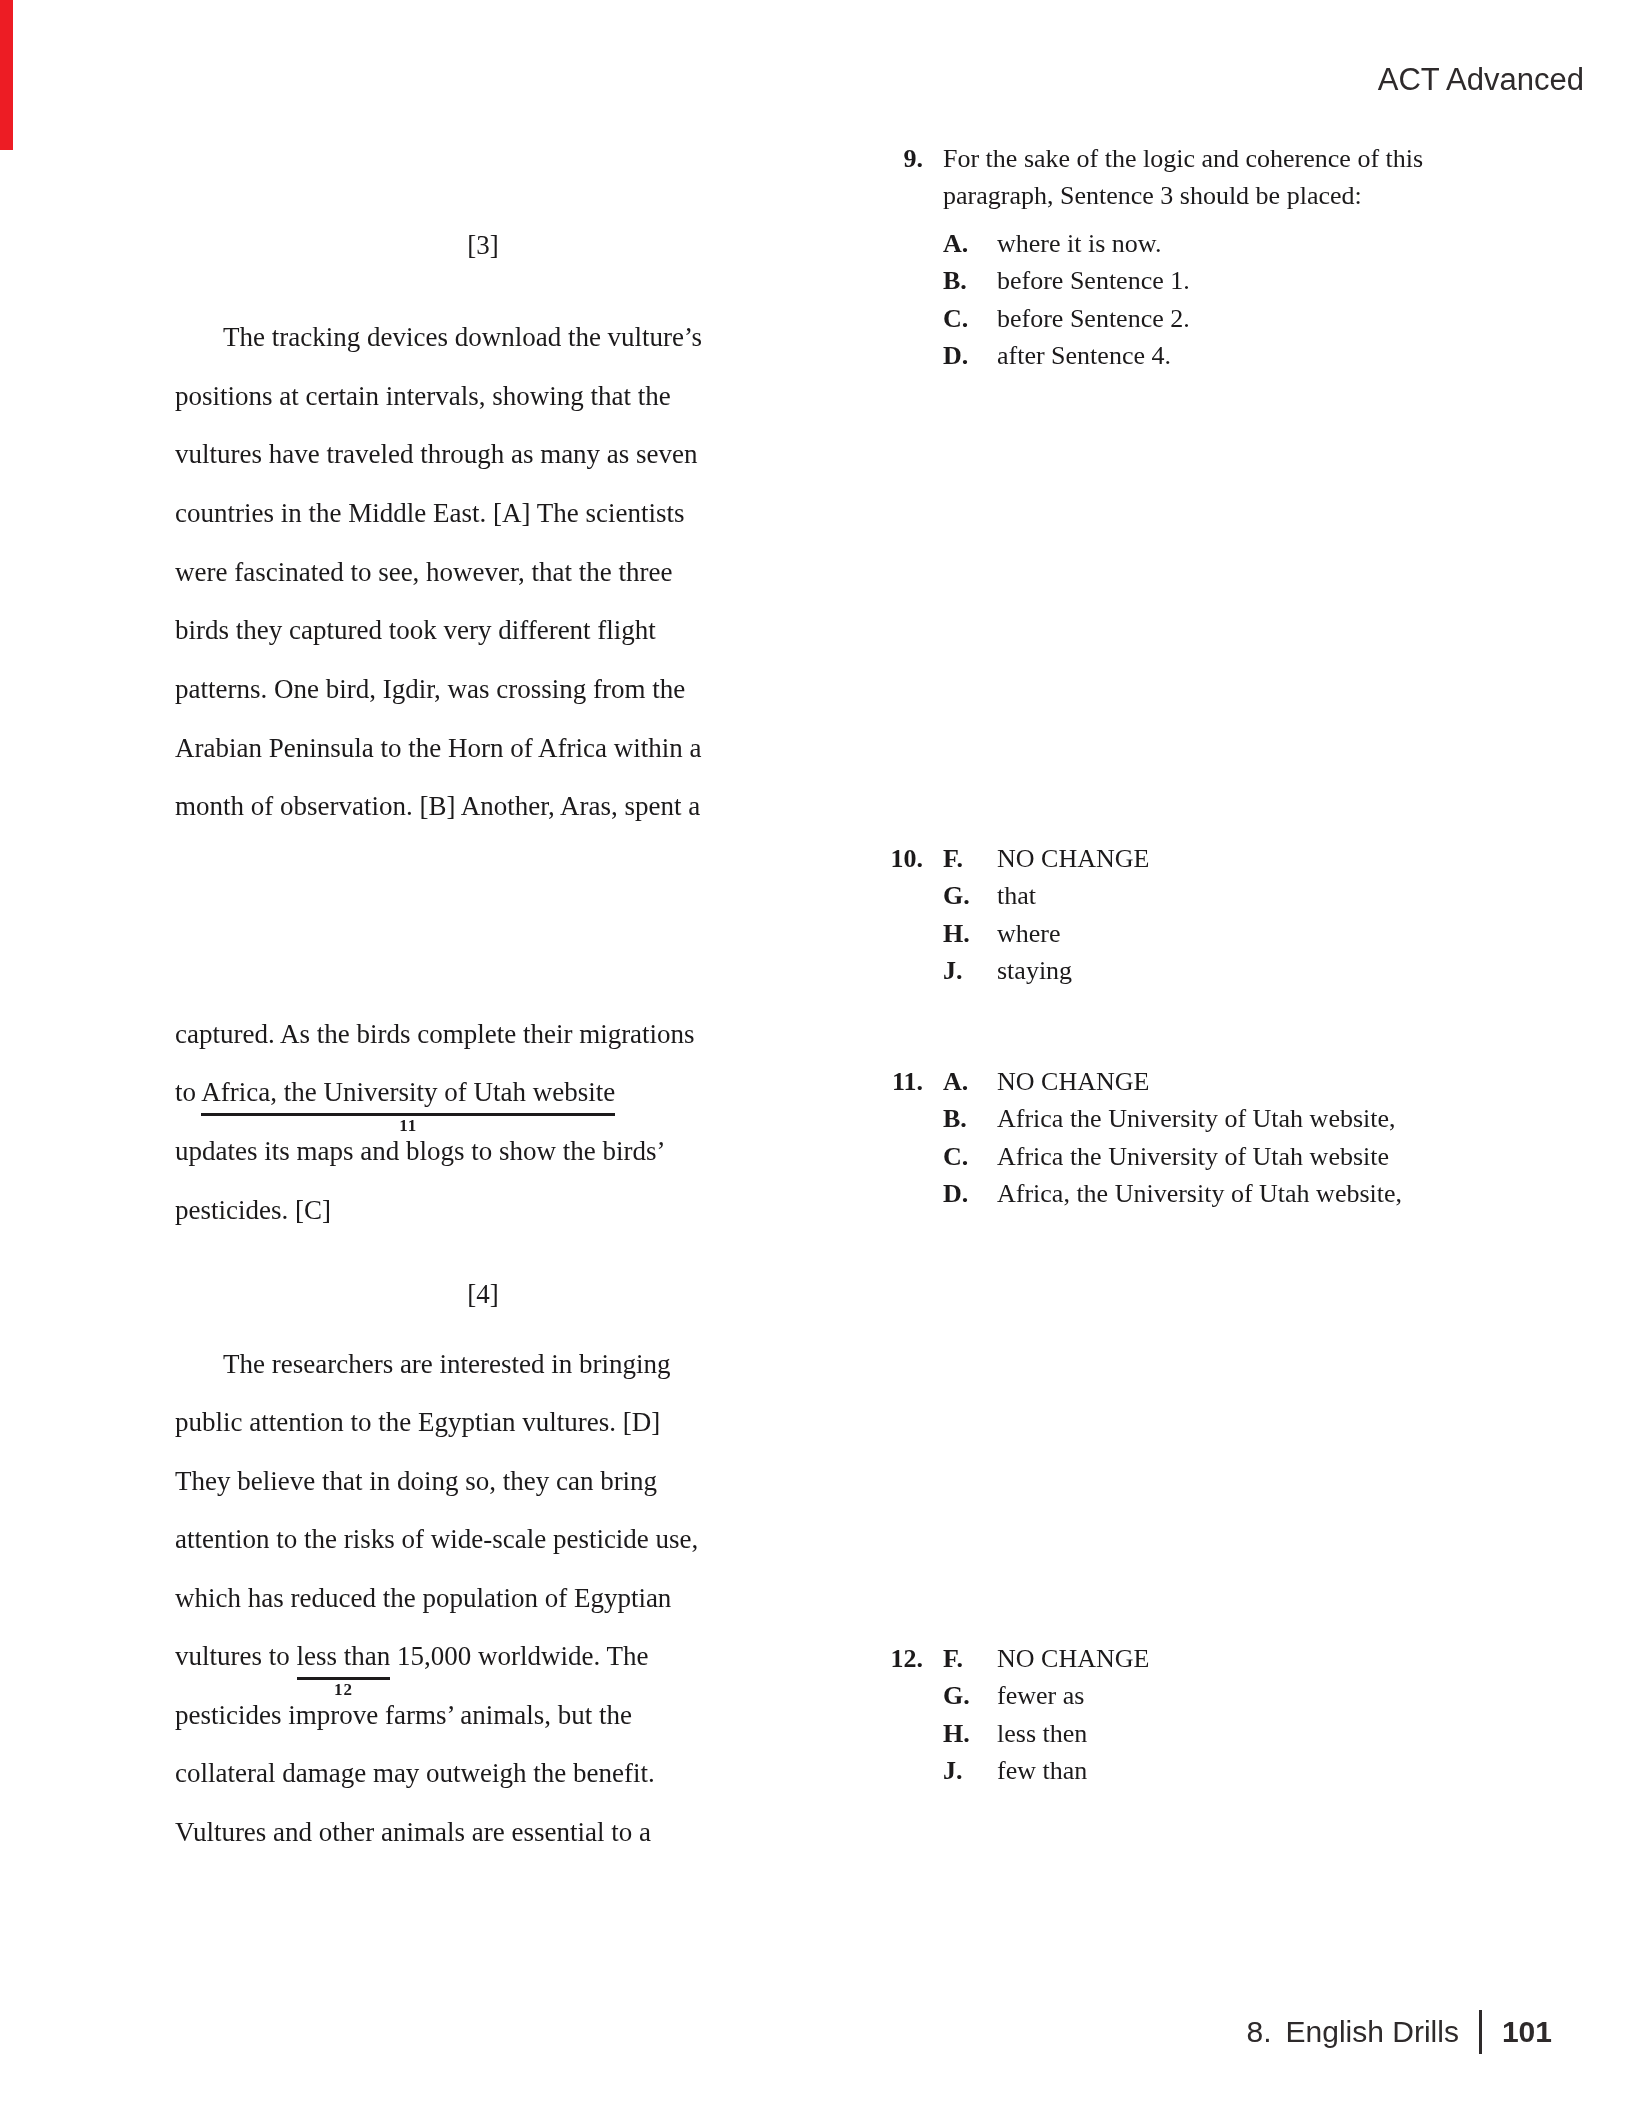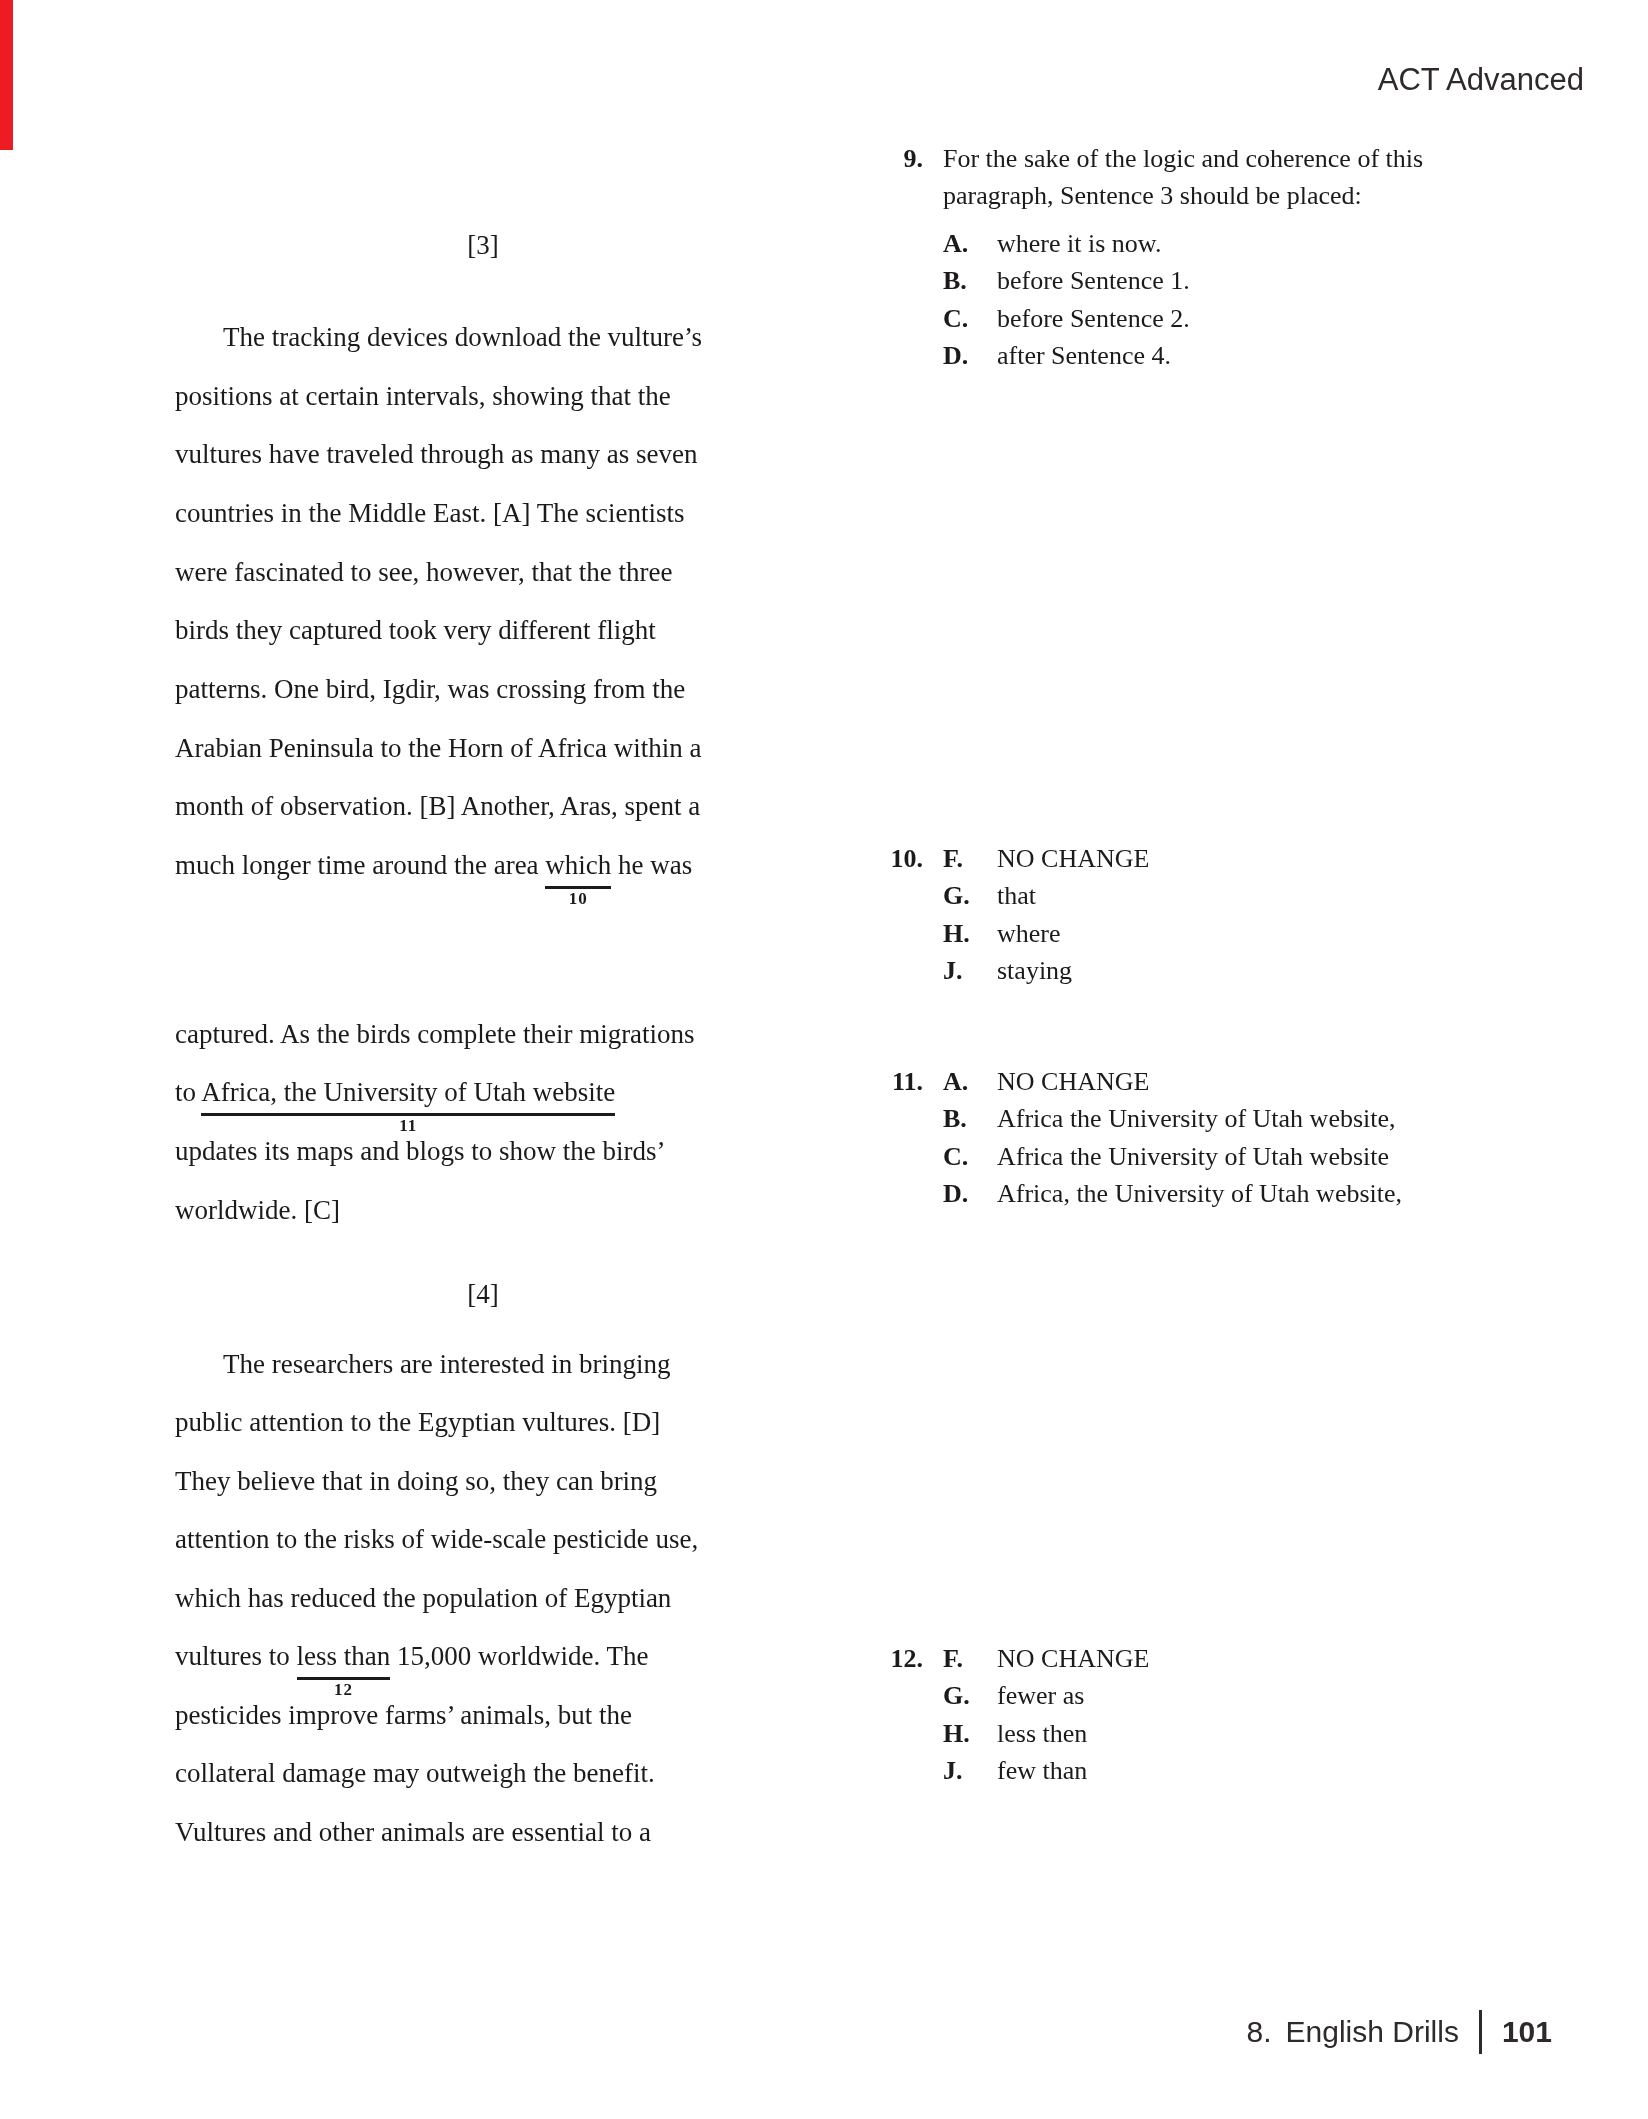--- a/index.html
+++ b/index.html
@@ -81,32 +81,29 @@
   <div class="pline indent" style="top:320px">The tracking devices download the vulture’s</div>
   <div class="pline" style="top:379px">positions at certain intervals, showing that the</div>
   <div class="pline" style="top:437px">vultures have traveled through as many as seven</div>
   <div class="pline" style="top:496px">countries in the Middle East. [A] The scientists</div>
   <div class="pline" style="top:555px">were fascinated to see, however, that the three</div>
   <div class="pline" style="top:613px">birds they captured took very different flight</div>
   <div class="pline" style="top:672px">patterns. One bird, Igdir, was crossing from the</div>
   <div class="pline" style="top:731px">Arabian Peninsula to the Horn of Africa within a</div>
   <div class="pline" style="top:789px">month of observation. [B] Another, Aras, spent a</div>
 
-  <div class="pline" style="top:848px">
-    <span>much longer time around the area </span><span class="u"><span>which</span><span class="ulabel">10</span></span><span> he was</span>
-  </div>
 
   <div class="pline" style="top:1017px">captured. As the birds complete their migrations</div>
 
   <div class="pline" style="top:1075px">
     <span>to </span><span class="u"><span>Africa, the University of Utah website</span><span class="ulabel">11</span></span><span></span>
   </div>
 
   <div class="pline" style="top:1134px">updates its maps and blogs to show the birds’</div>
-  <div class="pline" style="top:1193px">worldwide. [C]</div>
+  <div class="pline" style="top:1193px">pesticides. [C]</div>
 
   <div class="pline pcenter" style="top:1277px">[4]</div>
 
   <div class="pline indent" style="top:1347px">The researchers are interested in bringing</div>
   <div class="pline" style="top:1405px">public attention to the Egyptian vultures. [D]</div>
   <div class="pline" style="top:1464px">They believe that in doing so, they can bring</div>
   <div class="pline" style="top:1522px">attention to the risks of wide-scale pesticide use,</div>
   <div class="pline" style="top:1581px">which has reduced the population of Egyptian</div>
 
   <div class="pline" style="top:1639px">

